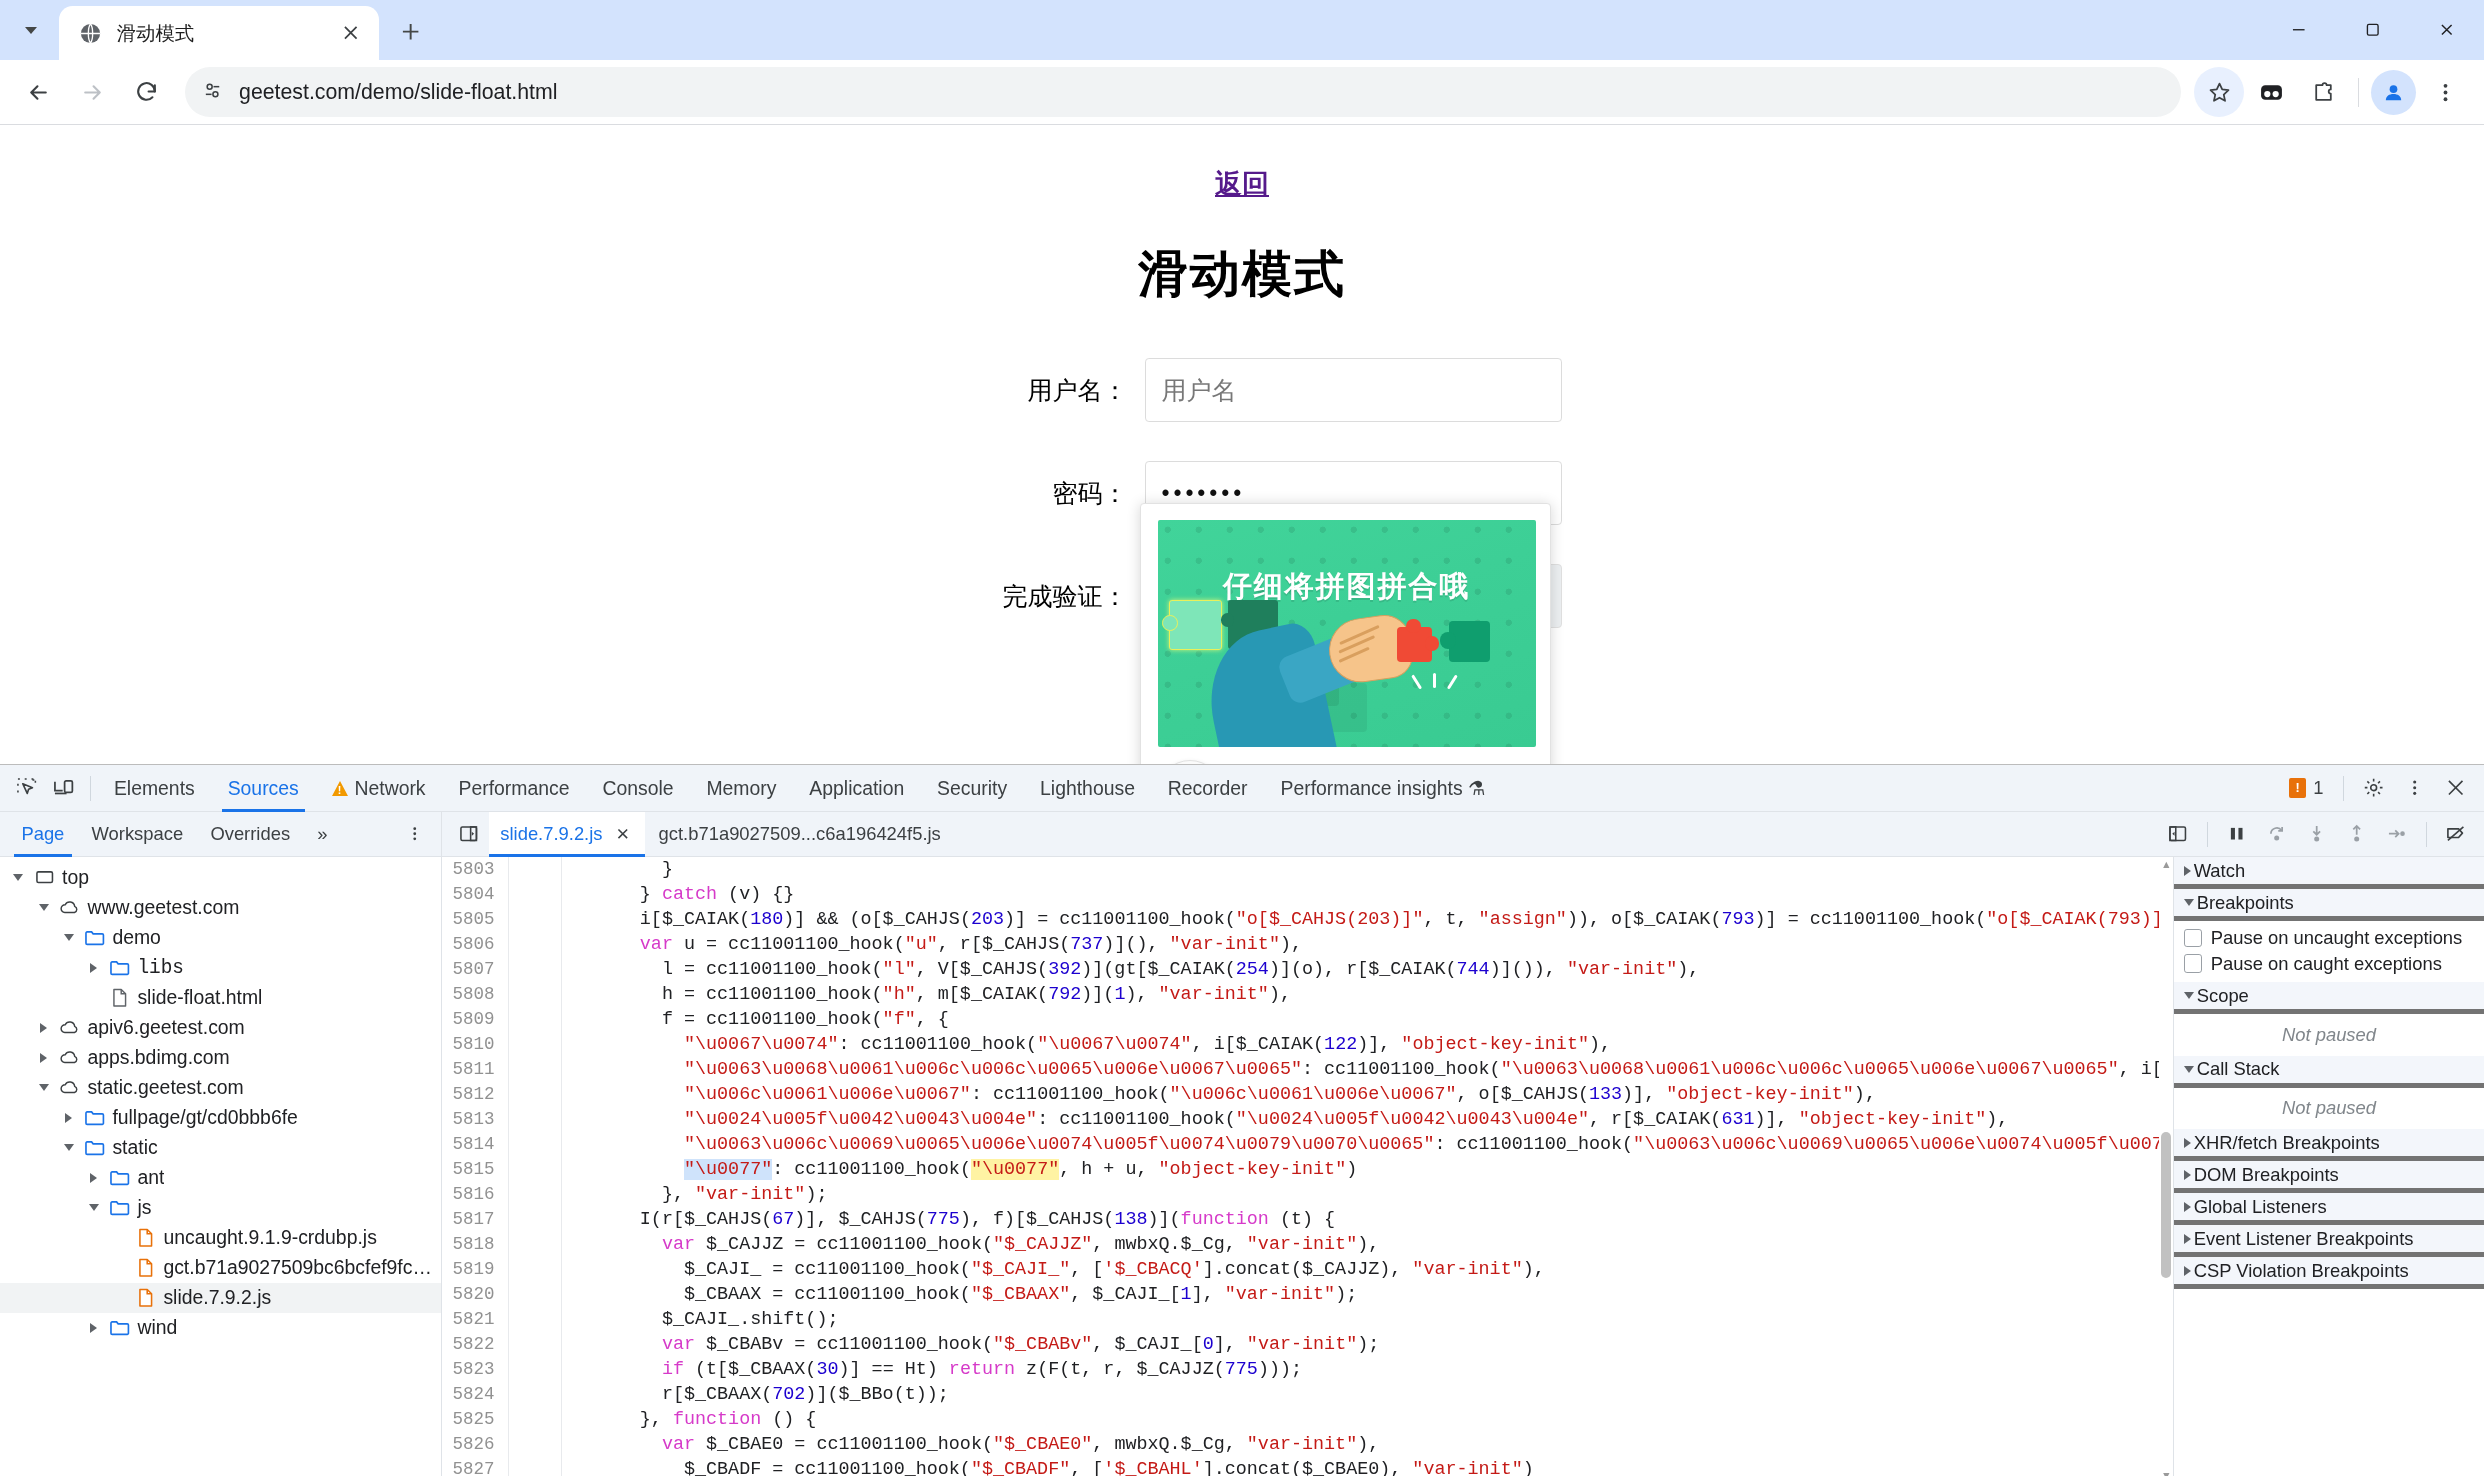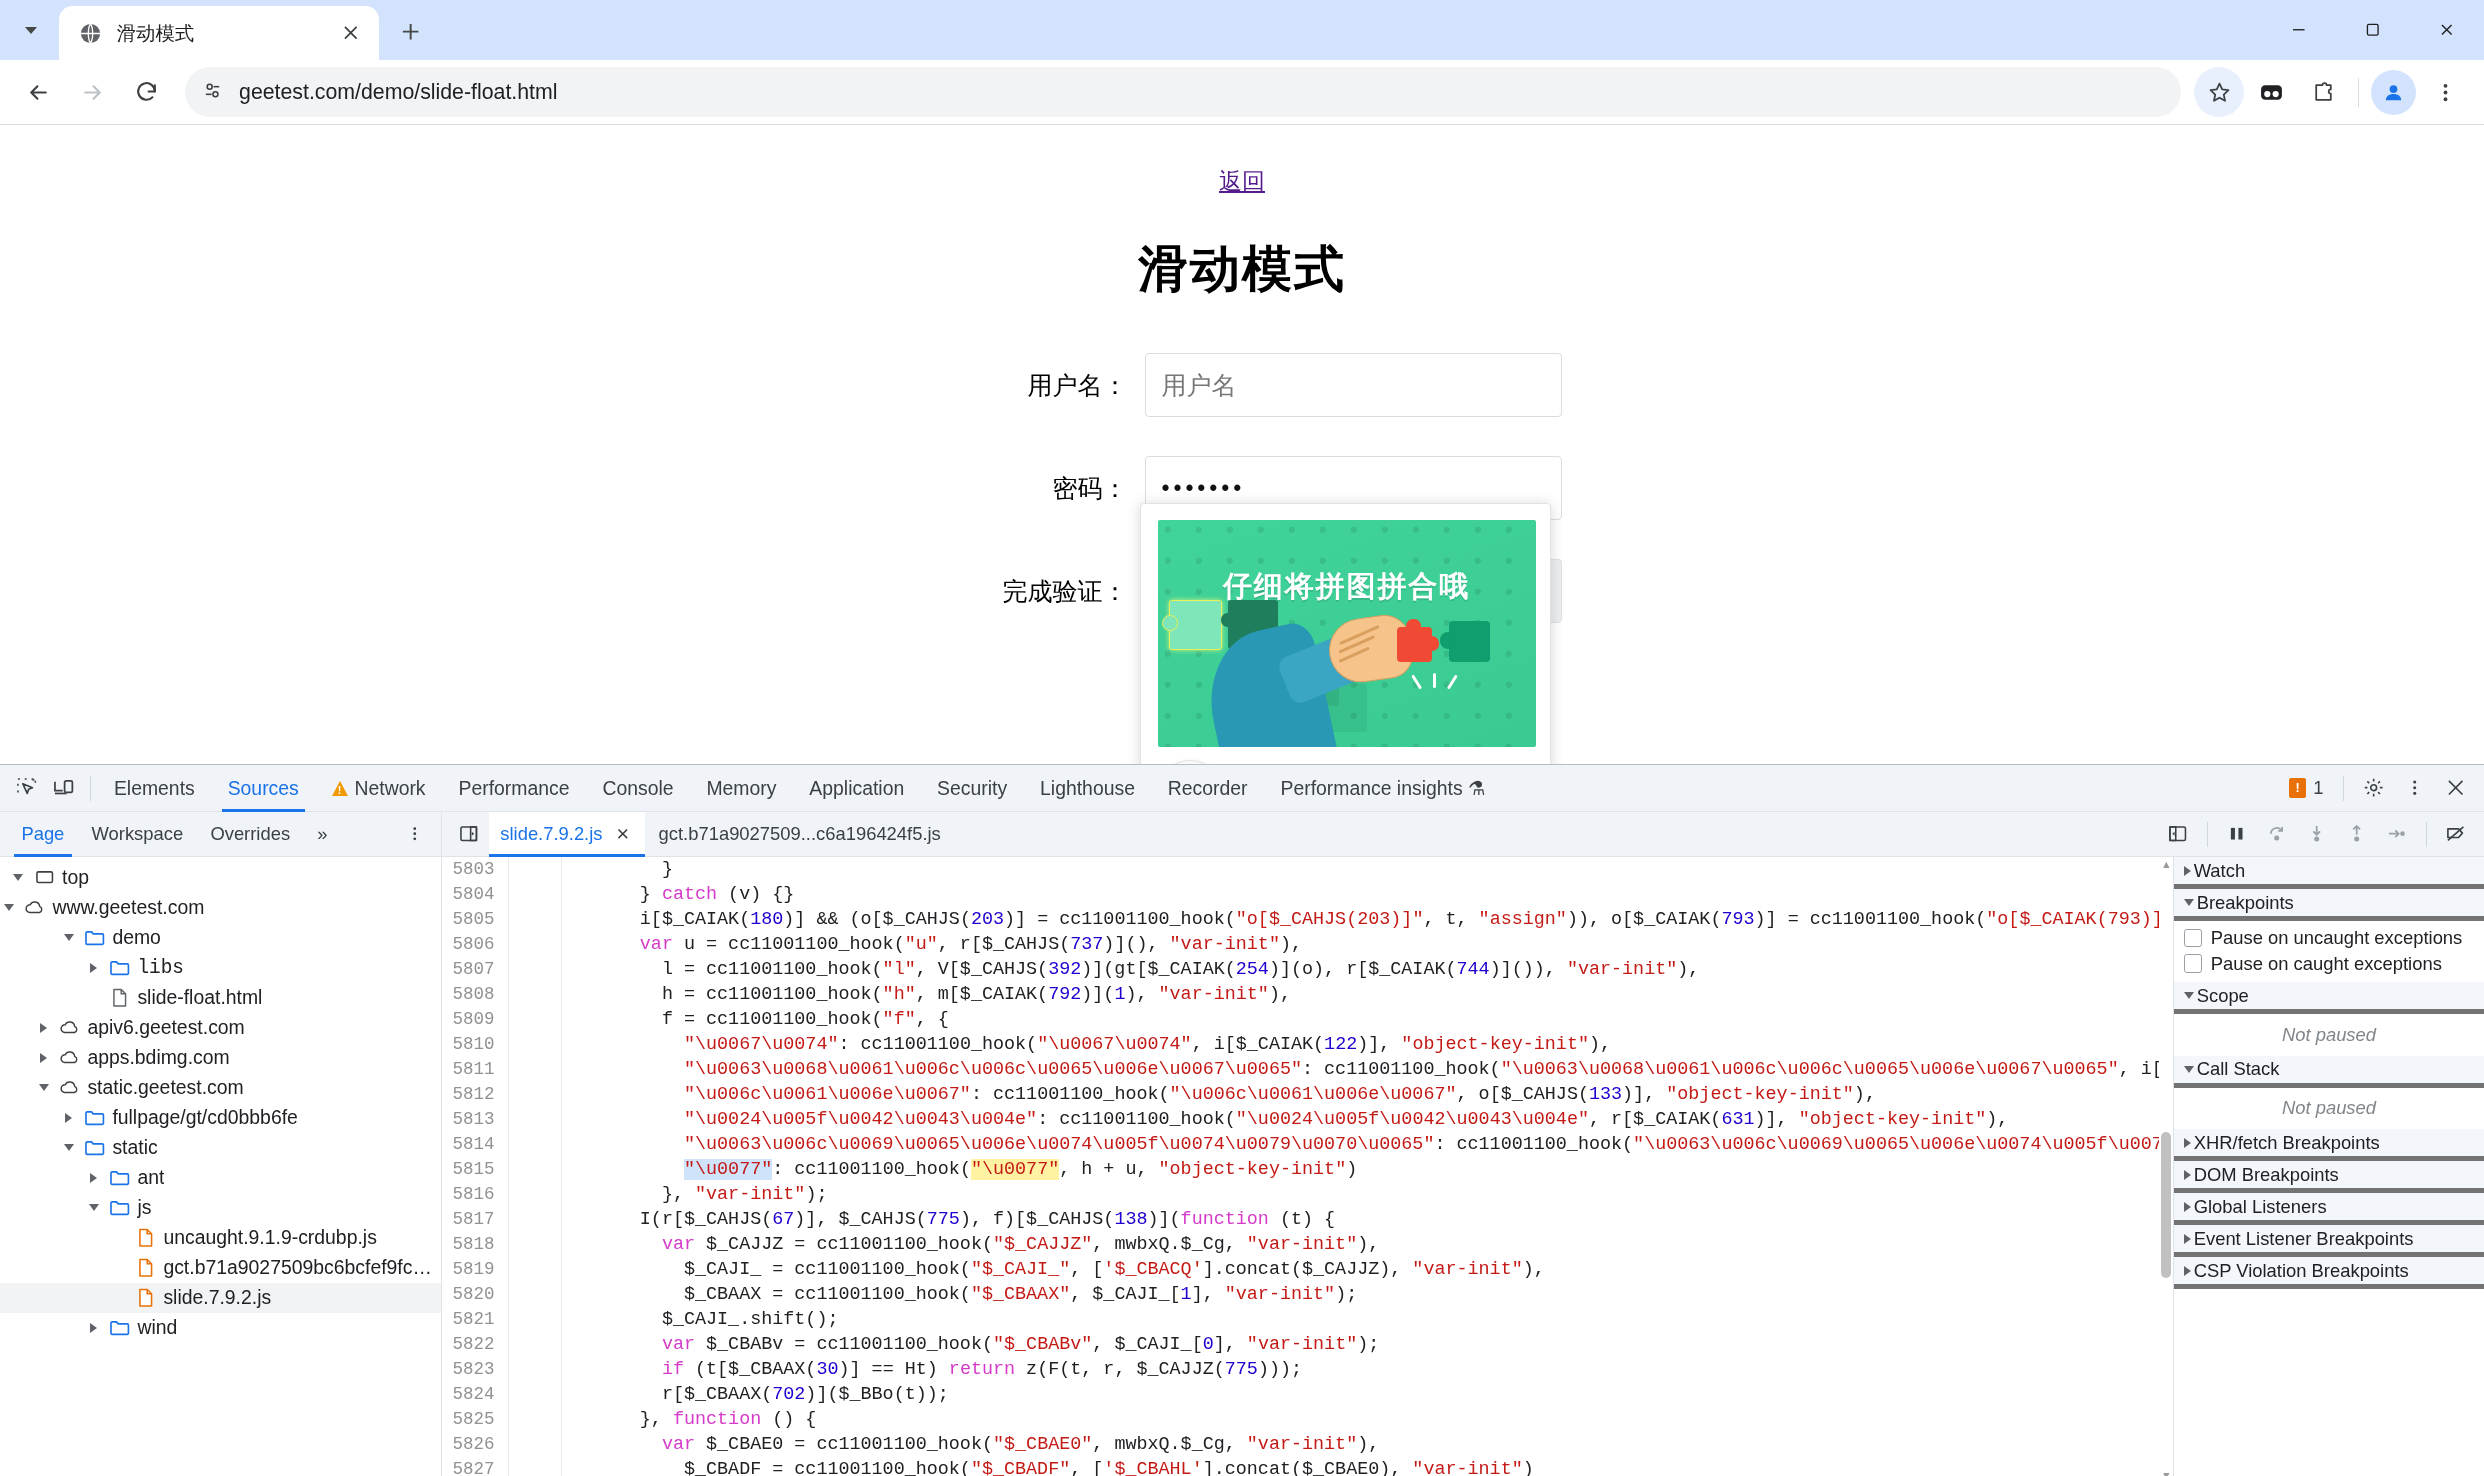--- a/index.html
+++ b/index.html
@@ -61,21 +61,21 @@
   .avatar-btn { width:45px;height:45px;border-radius:50%;background:#d3e3fd;display:flex;align-items:center;justify-content:center;cursor:pointer; }
   .star-btn { background:#e8f0fe; }
 
   
   .viewport {
     background:#fff; position:relative; overflow:hidden;
     height:640px; flex:none; border-top:1px solid #dadce0;
   }
   .page-inner { width:100%; padding-top:41px; text-align:center; }
   .back-link {
-    font-size:23px; color:#551a8b; text-decoration:underline; font-weight:400;
+    font-size:27px; color:#551a8b; text-decoration:underline; font-weight:700;
     display:inline-block; cursor:pointer;
   }
   .page-title {
     font-size:50px; font-weight:bold; color:#000; margin-top:39px; letter-spacing:1.9px;
   }
   .form { margin-top:50px; display:flex; flex-direction:column; gap:39px; align-items:center; }
   .form-row { display:flex; align-items:center; width:640px; }
   .form-label {
     width:223px; text-align:right; padding-right:17.5px; font-size:25px; color:#000;
     white-space:nowrap;
@@ -628,21 +628,21 @@
               <span class="tw">
                 <span class="tri-d"></span>
               </span>
               <span class="ticon">
                 <svg width="19.4" height="19.4" viewBox="0 0 20 20">
                   <rect x="2" y="4" width="16" height="11" rx="1.5" fill="none" stroke="#3c4043" stroke-width="1.6"></rect>
                 </svg>
               </span>
               <span class="tlabel">top</span>
             </div>
-            <div class="trow" style="">
+            <div class="trow" style="padding-left: 35px;">
               <span class="tw">
                 <span class="tri-d"></span>
               </span>
               <span class="ticon">
                 <svg width="21.3" height="19.4" viewBox="0 0 22 20">
                   <path d="M6 15a4 4 0 0 1 .4-8 5.2 5.2 0 0 1 9.8 1.6A3.4 3.4 0 0 1 16 15z" fill="none" stroke="#3c4043" stroke-width="1.5"></path>
                 </svg>
               </span>
               <span class="tlabel">www.geetest.com</span>
             </div>

